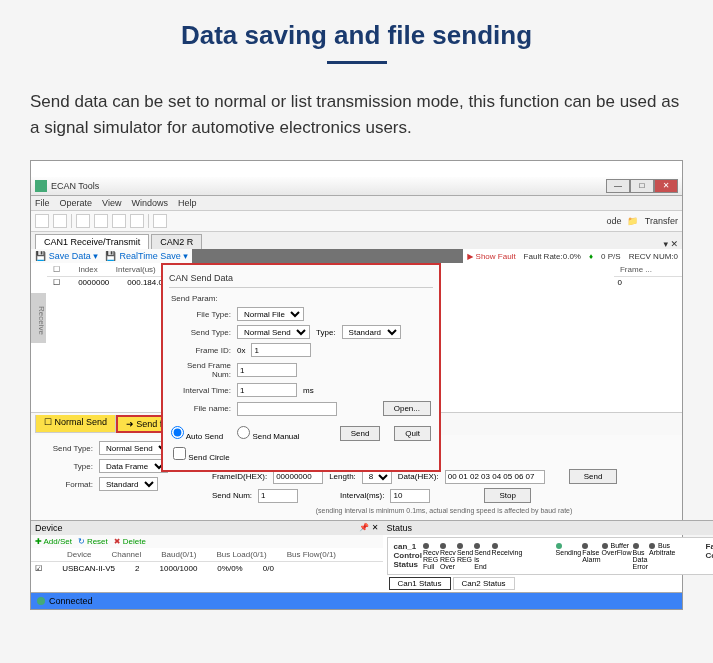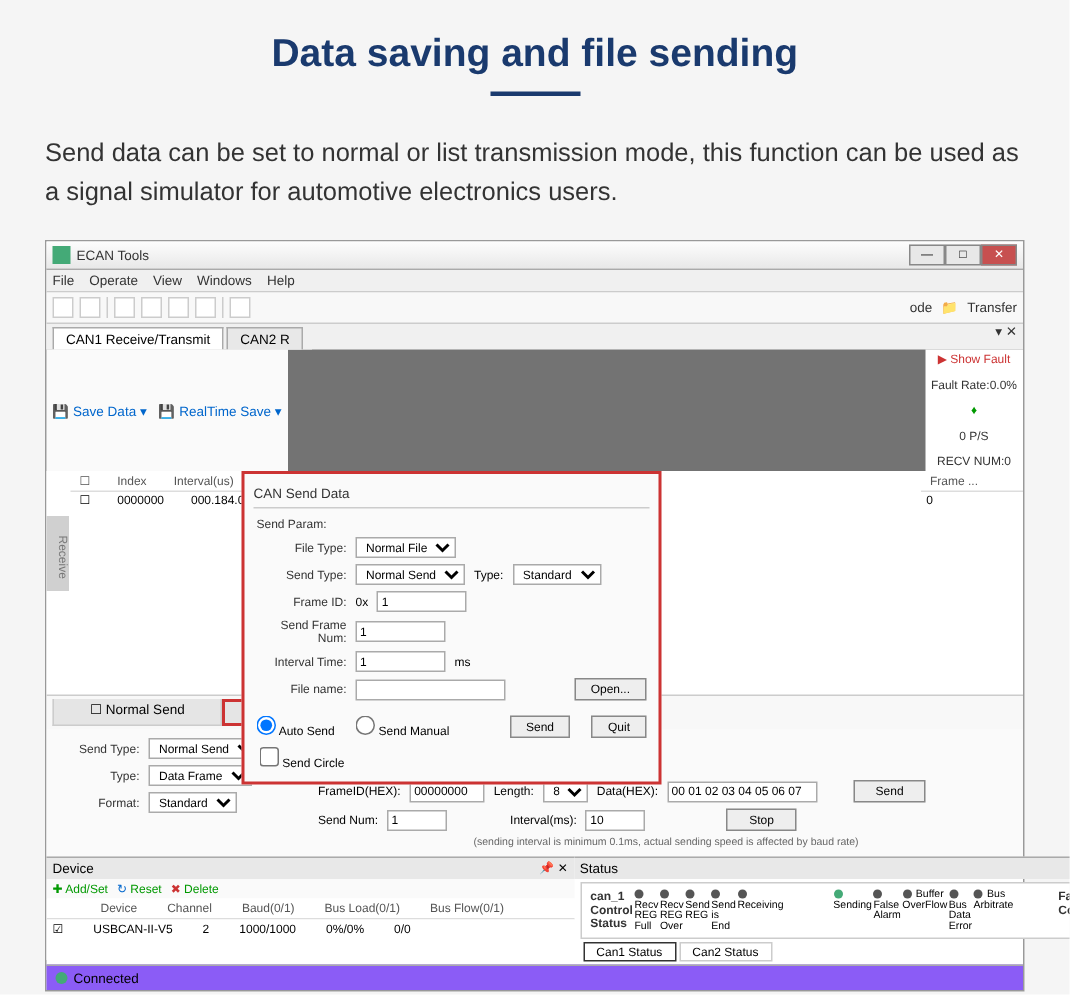--- a/index.html
+++ b/index.html
@@ -2,43 +2,43 @@
 <html><head>
 <meta charset="utf-8">
 <style>
 * { box-sizing: border-box; margin: 0; padding: 0; }
 body { font-family: Arial, sans-serif; background: #f5f5f5; width: 713px; height: 663px; overflow: hidden; }
 .page-header { text-align: center; padding: 20px 0 10px; }
 .page-title { color: #1a3a6e; font-size: 26px; font-weight: bold; }
 .title-underline { width: 60px; height: 3px; background: #1a3a6e; margin: 10px auto 0; }
 .page-desc { color: #333; font-size: 17px; padding: 15px 30px; line-height: 1.5; }
 .app-window { margin: 5px 30px 15px; border: 1px solid #999; background: #fff; font-size: 9px; }
-.titlebar { background: linear-gradient(#fdfdfd,#e8e8e8); padding: 2px 4px; display: flex; align-items: center; border-bottom: 1px solid #aaa; }
+.titlebar { background: linear-gradient(#fdfdfd,#e8e8e8); padding: 2px 4px; display: flex; align-items: center; border-bottom: 1px solid #aaa; margin-top: 16px; }
 .titlebar .icon { width: 12px; height: 12px; background: #4a7; margin-right: 4px; }
 .titlebar .title-text { flex: 1; color: #333; }
 .win-btns { display: flex; gap: 0; }
 .win-btn { width: 24px; height: 14px; border: 1px solid #888; background: #e8e8e8; font-size: 8px; text-align: center; line-height: 12px; }
 .win-btn.close { background: #c75050; color: #fff; }
 .menubar { background: #f0f0f0; padding: 2px 4px; border-bottom: 1px solid #ccc; display: flex; gap: 10px; color: #333; font-size: 9px; }
 .toolbar { background: #f8f8f8; padding: 3px 4px; border-bottom: 1px solid #ccc; display: flex; gap: 4px; align-items: center; position: relative; }
 .tb-icon { width: 14px; height: 14px; border: 1px solid #ccc; background: #fff; }
 .tb-sep { width: 1px; height: 14px; background: #ccc; }
 .tb-right { margin-left: auto; display: flex; align-items: center; gap: 6px; font-size: 9px; color: #333; }
 .tabs { display: flex; padding: 2px 4px 0; background: #f0f0f0; font-size: 9px; }
 .tab { padding: 2px 8px; border: 1px solid #aaa; border-bottom: none; background: #fff; margin-right: 2px; }
 .tab.inactive { background: #e8e8e8; }
 .sub-toolbar { padding: 2px 4px; display: flex; gap: 8px; align-items: center; font-size: 9px; border-bottom: 1px solid #ccc; background: #fafafa; }
 .sub-toolbar .item { color: #06c; }
-.stat-area { background: #fff; padding: 2px 4px; display: flex; gap: 8px; font-size: 8px; color: #333; flex-direction: column; }
+.stat-area { background: #fff; padding: 2px 4px; display: flex; gap: 8px; font-size: 8px; color: #333; }
 .main-area { position: relative; height: 150px; background: #fff; border-bottom: 1px solid #ccc; }
 .list-header { display: flex; padding: 2px 6px; font-size: 8px; border-bottom: 1px solid #ddd; gap: 18px; color: #555; }
 .list-row { display: flex; padding: 1px 6px; font-size: 8px; gap: 18px; }
 .sidebar-tab { position: absolute; left: 0; top: 30px; width: 15px; height: 50px; background: #d0d0d0; writing-mode: vertical-rl; text-align: center; font-size: 8px; color: #777; padding-top: 4px; }
 .bottom-tabs { display: flex; padding: 2px 4px; font-size: 9px; background: #f8f8f8; }
-.bot-tab { padding: 2px 24px; border: 1px solid #ccc; border-top: none; background: #e5e5e5; }
+.bot-tab { padding: 2px 8px; border: 1px solid #ccc; border-top: none; background: #fde047; }
 .bot-tab.active { border: 2px solid #c33; }
 .dialog { position: absolute; left: 130px; top: 0; width: 280px; background: #fafafa; border: 2px solid #c33; padding: 6px; font-size: 8px; z-index: 10; }
 .dlg-title { font-size: 9px; color: #333; padding: 2px 0 4px; }
 .dlg-group { border-top: 1px solid #ccc; padding: 4px 2px; }
 .dlg-row { display: flex; align-items: center; gap: 6px; padding: 2px 0; }
 .dlg-label { width: 60px; text-align: right; color: #333; }
 .dlg-input { height: 14px; border: 1px solid #aaa; background: #fff; padding: 0 2px; font-size: 8px; width: 60px; }
 .dlg-select { height: 14px; border: 1px solid #aaa; background: #fff; padding: 0 2px; font-size: 8px; }
 .dlg-btn { padding: 2px 10px; border: 1px solid #888; background: #eee; font-size: 8px; }
 .radio-row { display: flex; gap: 14px; padding: 4px 2px; align-items: center; }
@@ -56,21 +56,21 @@
 .device-tools span:nth-child(3){color:#c33}
 .dev-table-row { display: flex; gap: 20px; padding: 2px 4px; font-size: 8px; background: #fff; }
 .status-panel { display: flex; gap: 30px; padding: 4px 6px; font-size: 7px; background: #fff; border: 1px solid #ccc; margin: 2px 4px; }
 .status-col { display: flex; flex-direction: row; gap: 1px; }
 .status-col b { font-size: 8px; color: #333; }
 .led { display: inline-block; width: 6px; height: 6px; border-radius: 50%; margin-right: 3px; vertical-align: middle; }
 .led.on { background: #4a7; } .led.off { background: #555; }
 .status-tabs { display: flex; gap: 2px; padding: 0 6px 2px; font-size: 8px; }
 .status-tabs .st { padding: 1px 8px; border: 1px solid #ccc; background: #fff; }
 .st.active { border: 1px solid #333; }
-.footer { background: #8b5cf6; padding: 3px 6px; font-size: 9px; display: flex; align-items: center; gap: 4px; border-top: 1px solid #aaa; }
+.footer { background: #3b82f6; padding: 3px 6px; font-size: 9px; display: flex; align-items: center; gap: 4px; border-top: 1px solid #aaa; }
 .footer .dot { width: 8px; height: 8px; background: #4a7; border-radius: 50%; }
 </style>
 </head>
 <body>
 
 <div class="page-header">
   <div class="page-title">Data saving and file sending</div>
   <div class="title-underline"></div>
 </div>
 <div class="page-desc">Send data can be set to normal or list transmission mode, this function can be used as a signal simulator for automotive electronics users.</div>
@@ -105,21 +105,21 @@
     <div class="tb-icon"></div>
     <div class="tb-sep"></div>
     <div class="tb-icon"></div>
     <div class="tb-right">
       <span>ode</span>
       <span style="color:#e8a23a">📁</span>
       <span>Transfer</span>
     </div>
   </div>
 
-  <div style="display:flex;justify-content:space-between;align-items:flex-start;background:#f0f0f0;padding:0 4px 0 0">
+  <div style="display:flex;justify-content:space-between;align-items:flex-end;background:#f0f0f0;padding:0 4px 0 0">
     <div class="tabs">
       <div class="tab">CAN1 Receive/Transmit</div>
       <div class="tab inactive">CAN2 R</div>
     </div>
     <span style="font-size:9px;color:#333">▾ ✕</span>
   </div>
 
   <div style="display:flex;justify-content:space-between;background:#737373">
     <div class="sub-toolbar" style="border:none">
       <span class="item"><span style="color:#2a6">💾</span> <span>Save Data</span> ▾</span>

